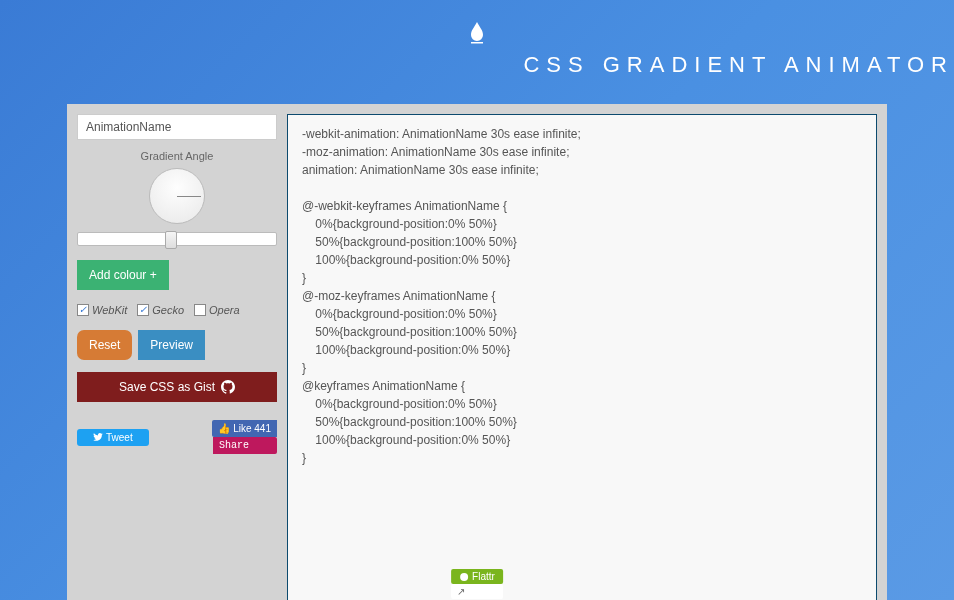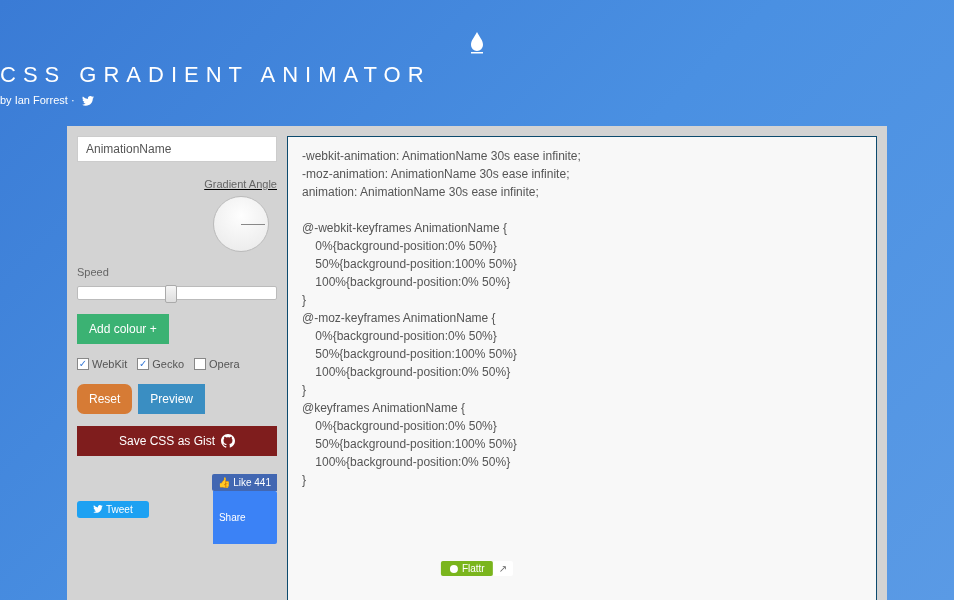--- a/index.html
+++ b/index.html
@@ -5,22 +5,22 @@
   * { box-sizing: border-box; margin: 0; padding: 0; }
   body {
     font-family: "Helvetica Neue", Arial, sans-serif;
     background: linear-gradient(135deg, #3a7bd5 0%, #4a90e2 50%, #5a9ae5 100%);
     width: 954px;
     height: 600px;
     overflow: hidden;
     position: relative;
   }
   .header {
-    text-align: left;
-    padding: 32px 0 12px;
+    text-align: right;
+    padding: 22px 0 12px;
     color: #fff;
   }
   .logo-icon { width: 18px; height: 22px; margin: 0 auto 8px; }
   .main-title {
     font-size: 22px;
     font-weight: 300;
     letter-spacing: 7px;
     margin-bottom: 6px;
   }
   .byline { font-size: 11px; font-weight: 300; }
@@ -42,21 +42,21 @@
     gap: 8px;
   }
   .name-input {
     width: 100%;
     padding: 5px 8px;
     font-size: 12px;
     border: 1px solid #ccc;
     color: #555;
     background: #fff;
   }
-  .angle-row { display: flex; justify-content: flex-end; margin-top: 8px; text-decoration: underline; }
+  .angle-row { display: flex; justify-content: center; margin-top: 2px; }
   .angle-col { text-align: center; color: #666; font-size: 11px; }
   .dial {
     width: 56px; height: 56px;
     border-radius: 50%;
     background: radial-gradient(circle at 50% 35%, #fefefe, #e8e8e8);
     border: 1px solid #bbb;
     margin: 6px auto 0;
     position: relative;
   }
   .dial::after {
@@ -90,57 +90,58 @@
     font-size: 12px;
     padding: 8px 12px;
     cursor: pointer;
     display: inline-block;
     text-align: center;
   }
   .btn-green { background: #3bb273; }
   .btn-orange { background: #d67b35; border-radius: 7px; }
   .btn-blue { background: #3a8ec2; }
   .btn-dark { background: #7f1d1d; width: 100%; }
-  .checkbox-row { display: flex; gap: 10px; font-size: 11px; color: #555; margin: 6px 0; }
+  .checkbox-row { display: flex; gap: 10px; font-size: 11px; color: #555; margin: 6px 0; font-style: italic; }
   .checkbox-item { display: flex; align-items: center; gap: 3px; }
   .cbox {
     width: 12px; height: 12px; border: 1px solid #888; background: #fff;
     display: inline-flex; align-items: center; justify-content: center;
   }
   .cbox.checked::after { content: "✓"; font-size: 10px; color: #3a7bd5; line-height: 1; }
   .btn-row { display: flex; gap: 6px; }
   .social-row { display: flex; justify-content: space-between; margin-top: 10px; align-items: center; }
   .tweet-btn {
     background: #1da1f2; color: #fff; font-size: 10px;
     padding: 3px 16px; border-radius: 3px; display: inline-flex; align-items: center; gap: 3px;
   }
   .fb-group { display: inline-flex; font-size: 10px; flex-direction: column; }
   .fb-like { background: #4267b2; color: #fff; padding: 3px 6px; border-radius: 2px 0 0 2px; }
-  .fb-share { background: #3b82f6; color: #fff; padding: 21px 6px; border-radius: 0 2px 2px 0; margin-left: 1px; }
+  .fb-share { background: #be185d; color: #fff; padding: 3px 6px; border-radius: 0 2px 2px 0; margin-left: 1px; font-family: Liberation Mono, monospace; }
 
   .code-area {
     flex: 1;
     background: #f8f8f8;
     border: 1px solid #0c4a6e;
     padding: 10px 14px;
     font-family: Liberation Sans, sans-serif;
     font-size: 12px;
     color: #555;
     line-height: 1.5;
     white-space: pre;
     overflow: hidden;
   }
 
   .flattr-bar {
     position: absolute;
-    bottom: 24px;
+    bottom: 1px;
     left: 50%;
     transform: translateX(-50%);
     display: flex;
     gap: 0;
+    flex-direction: column;
   }
   .flattr-btn {
     background: #7ab51d; color: #fff; font-size: 10px;
     padding: 2px 8px; border-radius: 2px; display: inline-flex; align-items: center; gap: 3px;
   }
   .flattr-ext {
     background: #fff; color: #666; font-size: 10px;
     padding: 2px 6px; border-radius: 2px;
   }
 </style>
@@ -148,40 +149,33 @@
 <body>
 
 <div class="header">
   <div class="logo-icon">
     <svg viewBox="0 0 18 22">
         <path d="M9 0 C6 6 3 8 3 13 a6 6 0 0 0 12 0 C15 8 12 6 9 0 Z" fill="#fff"></path>
         <rect x="3" y="20" width="12" height="1.5" fill="#fff"></rect>
       </svg>
   </div>
   <h1 class="main-title">CSS GRADIENT ANIMATOR</h1>
-  <div class="byline">
-    <span>by Ian Forrest ·</span>
-    <svg width="12" height="10" viewBox="0 0 24 20">
-        <path d="M24 2.4a9.8 9.8 0 0 1-2.8.8 4.9 4.9 0 0 0 2.2-2.7 9.9 9.9 0 0 1-3.1 1.2A4.9 4.9 0 0 0 11.9 6a14 14 0 0 1-10.1-5.1 4.9 4.9 0 0 0 1.5 6.6A4.9 4.9 0 0 1 1 6.8v.1a4.9 4.9 0 0 0 4 4.8 4.9 4.9 0 0 1-2.2.1 4.9 4.9 0 0 0 4.6 3.4A9.9 9.9 0 0 1 0 17.3 14 14 0 0 0 7.6 19.5c9.1 0 14-7.5 14-14v-.6A10 10 0 0 0 24 2.4z" fill="#fff"></path>
-      </svg>
-  </div>
 </div>
 
 <div class="panel">
   <div class="controls">
     <input class="name-input" value="AnimationName" style="">
 
     <div class="angle-row">
       <div class="angle-col">
         <div>Gradient Angle</div>
         <div class="dial"></div>
       </div>
     </div>
 
-    <div class="speed-label">Speed</div>
     <div class="slider">
       <div class="slider-thumb"></div>
     </div>
 
     <div style="margin-top:6px;">
       <button class="btn btn-green">Add colour +</button>
     </div>
 
     <div class="checkbox-row">
       <label class="checkbox-item">

